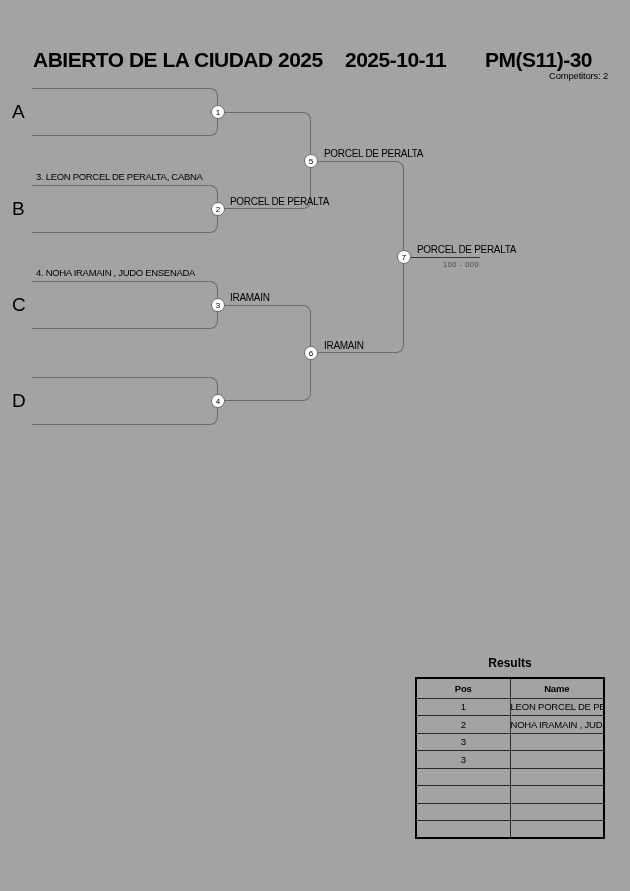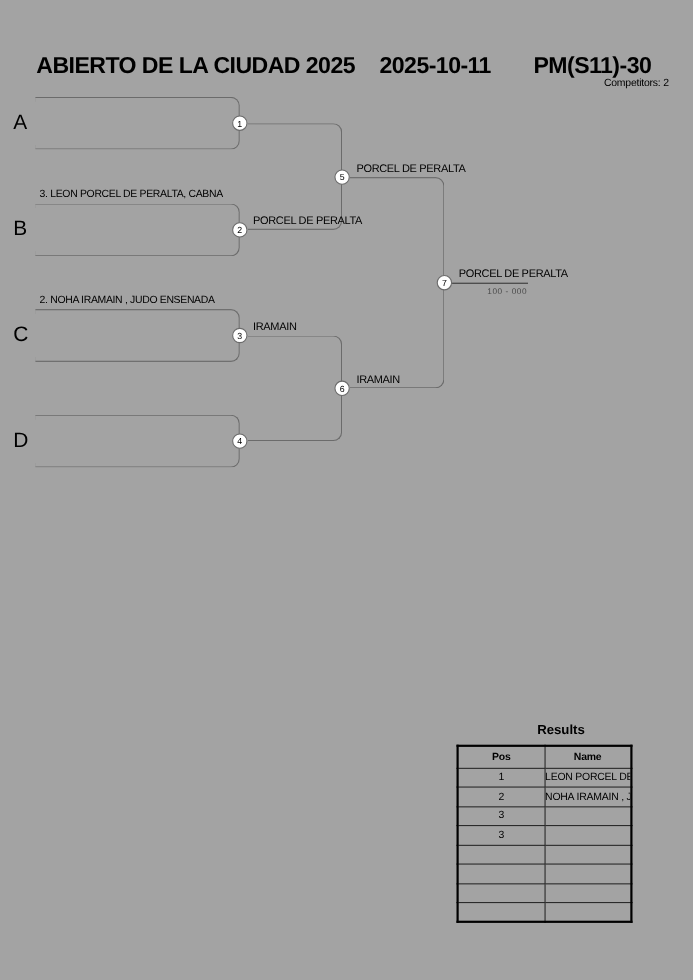--- a/index.html
+++ b/index.html
@@ -114,21 +114,21 @@
     top: 656px;
     width: 190px;
     text-align: center;
     font-size: 12px;
     font-weight: bold;
   }
   table.results {
     position: absolute;
     left: 415px;
     top: 677px;
-    width: 160px;
+    width: 190px;
     border-collapse: collapse;
     border: 2px solid #000;
     table-layout: fixed;
   }
   table.results td, table.results th {
     border: 1px solid #2a2a2a;
     font-size: 9.5px;
     letter-spacing: -0.2px;
     height: 17.5px;
     overflow: hidden;
@@ -148,21 +148,21 @@
   <span class="title-part" style="left:345px">2025-10-11</span>
   <span class="title-part" style="left:485px">PM(S11)-30</span>
   <span class="competitors">Competitors: 2</span>
 
   <span class="slot-letter" style="top:101px">A</span>
   <span class="slot-letter" style="top:198px">B</span>
   <span class="slot-letter" style="top:294px">C</span>
   <span class="slot-letter" style="top:390px">D</span>
 
   <span class="seed-label" style="top:171px">3. LEON PORCEL DE PERALTA, CABNA</span>
-  <span class="seed-label" style="top:267px">2. NOHA IRAMAIN , JUDO ENSENADA</span>
+  <span class="seed-label" style="top:267px">4. NOHA IRAMAIN , JUDO ENSENADA</span>
 
   <div class="slot-box" style="top:88px"></div>
   <div class="slot-box" style="top:185px"></div>
   <div class="slot-box" style="top:281px"></div>
   <div class="slot-box" style="top:377px"></div>
 
   <div class="elbow elbow-tr" style="left:225px; top:112px; height:49px;"></div>
   <div class="elbow elbow-br" style="left:225px; top:161px; height:48px;"></div>
   <div class="elbow elbow-tr" style="left:225px; top:305px; height:48px;"></div>
   <div class="elbow elbow-br" style="left:225px; top:353px; height:48px;"></div>

